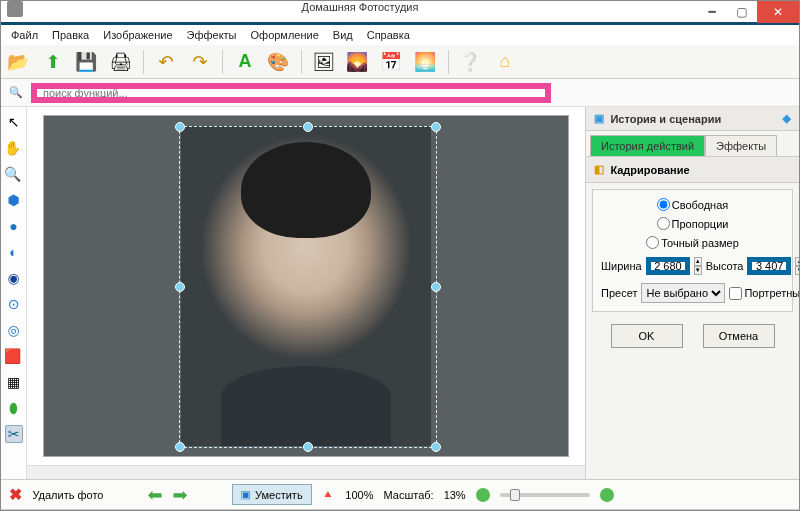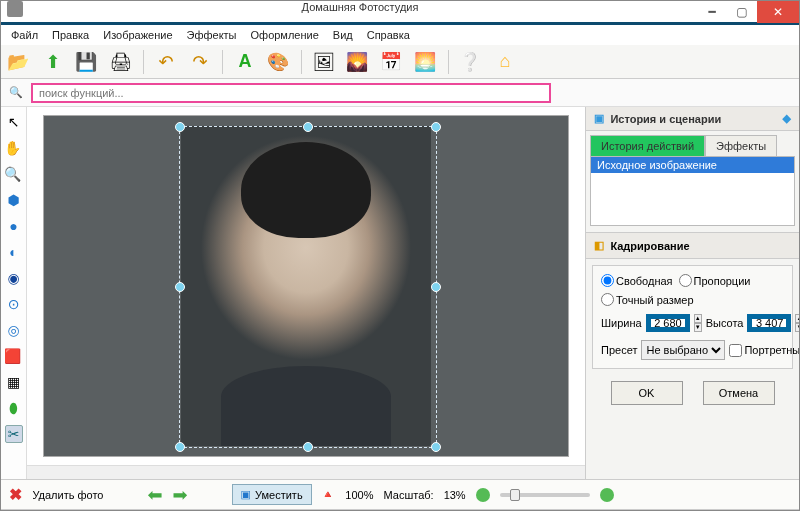--- a/index.html
+++ b/index.html
@@ -10,21 +10,21 @@
 .titlebar .win-btns { display: flex; }
 .titlebar .win-btn { width: 30px; height: 22px; display: flex; align-items: center; justify-content: center; color: #555; font-size: 12px; }
 .titlebar .close { background: #e04b3f; color: #fff; width: 42px; }
 .menubar { height: 20px; display: flex; align-items: center; padding: 0 4px; gap: 2px; background: #fff; }
 .menubar span { padding: 2px 6px; color: #222; cursor: default; }
 .toolbar { height: 34px; display: flex; align-items: center; padding: 2px 6px; gap: 10px; border-bottom: 1px solid #ccc; background: #f6f6f4; }
 .tool-ico { width: 24px; height: 24px; display: flex; align-items: center; justify-content: center; font-size: 18px; cursor: pointer; }
 .divider { width: 1px; height: 24px; background: #ccc; }
 .searchrow { height: 28px; display: flex; align-items: center; padding: 2px 6px; gap: 6px; border-bottom: 1px solid #ddd; background: #fafafa; }
 .searchrow .mag { width: 18px; height: 18px; display:flex; align-items:center; justify-content:center; }
-.searchrow input { flex: 1; height: 20px; border: 2px solid #ec4899; padding: 0 6px; color: #777; max-width: 520px; }
+.searchrow input { flex: 1; height: 20px; border: 6px solid #ec4899; padding: 0 6px; color: #777; max-width: 520px; }
 .main { display: flex; height: 372px; }
 .left-tools { width: 26px; background: #fdfdfd; border-right: 1px solid #ddd; display: flex; flex-direction: column; align-items: center; padding-top: 6px; gap: 8px; }
 .lt { width: 18px; height: 18px; display:flex; align-items:center; justify-content:center; font-size: 14px; cursor:pointer; }
 .lt.sel { background: #cfd9e8; border: 1px solid #8aa; border-radius: 2px; }
 .canvas-wrap { flex: 1; display:flex; flex-direction:column; background:#fff; }
 .canvas-area { flex:1; display:flex; align-items:center; justify-content:center; background:#fff; position:relative; padding:6px; }
 .canvas-bg { width: 526px; height: 342px; background:#5a5f61; position:relative; border:1px solid #aaa; }
 .photo { position:absolute; left:50%; top:50%; width:250px; height:320px; transform:translate(-50%,-50%); background: radial-gradient(ellipse 60% 50% at 50% 38%, #d7c6b4 0%, #c9b6a2 28%, #aa9582 42%, #3a3f41 70%), #474b4d; border-radius:2px; }
 .photo::after { content:""; position:absolute; left:50%; bottom:0; width:170px; height:80px; transform:translateX(-50%); background:#2e3338; border-radius:60% 60% 0 0 / 46% 46% 0 0; }
 .photo .hair { position:absolute; left:50%; top:16px; width:130px; height:96px; transform:translateX(-50%); background:#1e1e1e; border-radius:52% 52% 46% 46%; }
@@ -37,21 +37,21 @@
 .right-panel { width: 214px; border-left:1px solid #ccc; background:#f4f4f2; display:flex; flex-direction:column; padding:0; }
 .rp-head { height:24px; display:flex; align-items:center; padding:0 8px; gap:6px; background:#eceae6; border-bottom:1px solid #ccc; font-weight:bold; color:#333; }
 .rp-head .sp { flex:1; }
 .tabs { display:flex; margin:4px 4px 0; }
 .tab { padding:4px 10px; border:1px solid #bbb; background:#efeee9; border-bottom:none; color:#333; }
 .tab.active { background:#22c55e;text-align:center; }
 .history-box { margin:0 4px 6px; border:1px solid #bbb; background:#fff; height:70px; }
 .history-item { background:#2f7bd9; color:#fff; padding:2px 6px; }
 .section-head { display:flex; align-items:center; gap:6px; padding:6px 8px; background:#eceae6; border-top:1px solid #ccc; border-bottom:1px solid #ccc; font-weight:bold; }
 .crop-opts { padding:8px; display:flex; flex-direction:column; gap:8px; border:1px solid #ccc; margin:6px; background:#f9f9f7; }
-.radios { display:flex; gap:6px; align-items:center; flex-wrap:wrap; }
+.radios { display:flex; gap:6px; align-items:center; flex-wrap:wrap;flex-direction:column; }
 .radios label { display:flex; align-items:center; gap:2px; font-size:10px; }
 .dimrow { display:flex; align-items:center; gap:4px; }
 .dimrow input { width:44px; height:18px; border:5px solid #0369a1; text-align:right; padding-right:3px; }
 .spin { width:12px; display:flex; flex-direction:column; }
 .spin div { height:9px; border:1px solid #aaa; font-size:6px; text-align:center; line-height:6px; background:#f0f0f0; }
 .preset-row { display:flex; align-items:center; gap:4px; }
 .preset-row select { flex:1; height:20px; border:1px solid #aaa; }
 .btns { display:flex; gap:20px; justify-content:center; margin:6px; }
 .btns button { width:72px; height:24px; border:1px solid #999; background:#f0efe9; }
 .statusbar { height:30px; border-top:1px solid #ccc; display:flex; align-items:center; padding:0 8px; gap:10px; background:#fbfbf9; }
@@ -154,23 +154,20 @@
     <div class="rp-head">
       <span style="color:#39d">▣</span>
       <span>История и сценарии</span>
       <span class="sp"></span>
       <span style="color:#39d">◆</span>
     </div>
     <div class="tabs">
       <div class="tab active">История действий</div>
       <div class="tab">Эффекты</div>
     </div>
-    <div class="history-box">
-      <div class="history-item">Исходное изображение</div>
-    </div>
 
     <div class="section-head">
       <span style="color:#d90">◧</span>
       <span>Кадрирование</span>
     </div>
     <div class="crop-opts">
       <div class="radios">
         <label>
             <input type="radio" checked="" style="">
             <span>Свободная</span>

